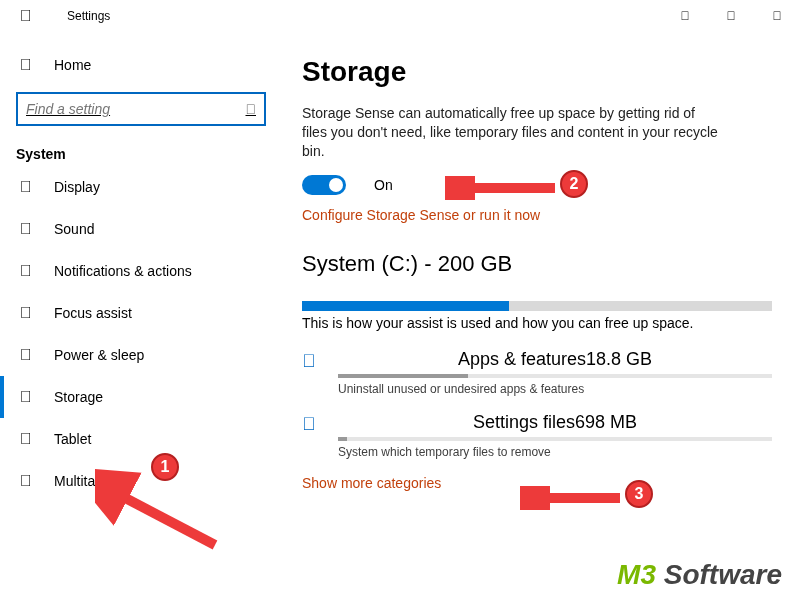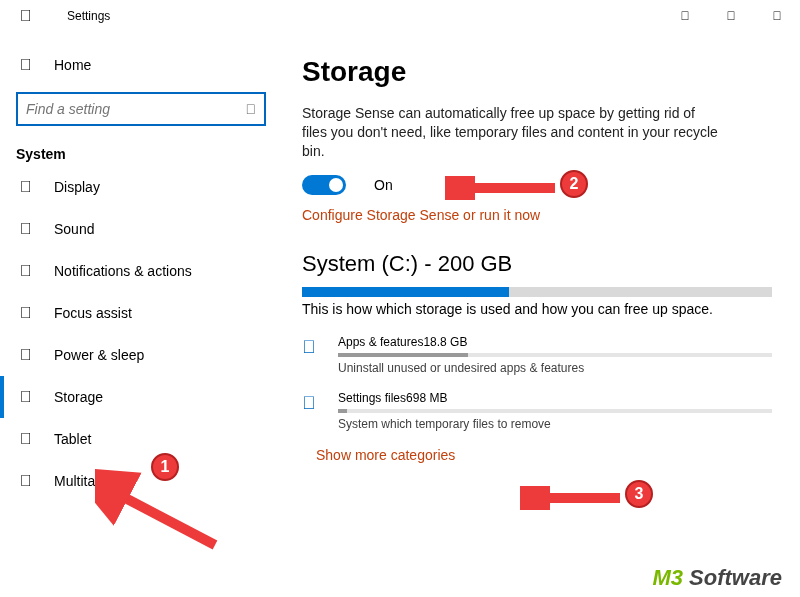--- a/index.html
+++ b/index.html
@@ -11,55 +11,55 @@
   .winctrl { margin-left: auto; display: flex; }
   .winbtn { width: 46px; height: 32px; display: flex; align-items: center; justify-content: center; font-size: 12px; font-family: "Segoe MDL2 Assets", sans-serif; }
 
   .body { display: flex; height: calc(100% - 32px); }
 
   
   .sidebar { width: 280px; padding-top: 12px; }
   .home-row, .nav-row { display: flex; align-items: center; height: 42px; padding-left: 16px; font-size: 14px; }
   .home-row .icn, .nav-row .icn { width: 20px; text-align: center; font-family: "Segoe MDL2 Assets", sans-serif; font-size: 16px; margin-right: 18px; }
   .search-row { padding: 6px 16px 10px 16px; }
-  .search-box { width: 250px; height: 34px; border: 2px solid #0067c0; display: flex; align-items: center; padding: 0 8px; }
+  .search-box { width: 250px; height: 34px; border: 2px solid #0067c0; display: flex; align-items: center; padding: 0 8px; text-decoration: underline; }
   .search-box input { border: none; outline: none; flex: 1; font-size: 14px; color: #666; font-style: italic; background: transparent; }
   .search-box .sicon { color: #666; font-family: "Segoe MDL2 Assets", sans-serif; font-size: 14px; }
   .group-title { font-weight: 600; font-size: 14px; padding: 10px 16px 4px 16px; }
   .nav-row.selected { position: relative; }
   .nav-row.selected::before { content: ""; position: absolute; left: 0; top: 0; bottom: 0; width: 4px; background: #0078d4; }
 
   
   .main { flex: 1; padding: 24px 28px 0 22px; overflow: hidden; }
   .h1 { font-size: 28px; font-weight: 600; margin-bottom: 16px; }
   .desc { font-size: 14px; color: #222; line-height: 1.35; margin-bottom: 14px; max-width: 420px; }
   .toggle-row { display: flex; align-items: center; margin-bottom: 12px; gap: 16px; }
   .toggle { width: 44px; height: 20px; border-radius: 10px; background: #0078d4; position: relative; }
   .toggle::after { content: ""; position: absolute; right: 3px; top: 3px; width: 14px; height: 14px; border-radius: 50%; background: #fff; }
   .toggle-label { margin-left: 12px; font-size: 14px; }
   .link { color: #c2410c; font-size: 14px; display: block; margin-bottom: 28px; }
-  .drive-h { font-size: 22px; font-weight: 400; margin-bottom: 10px; }
+  .drive-h { font-size: 22px; font-weight: 400; margin-bottom: 24px; }
   .bar { width: 100%; height: 10px; background: #d9d9d9; position: relative; margin-bottom: 4px; }
   .bar-used { position: absolute; left: 0; top: 0; bottom: 0; background: #0078d4; }
   .bar-meta { display: flex; justify-content: space-between; font-size: 13px; color: #767676; margin-bottom: 14px; }
   .howtext { font-size: 14px; margin-bottom: 18px; }
 
   .cat { display: flex; align-items: flex-start; margin-bottom: 16px; }
   .cat-icn { width: 22px; font-family: "Segoe MDL2 Assets", sans-serif; font-size: 18px; color: #0067c0; margin-right: 14px; margin-top: 2px; }
   .cat-body { flex: 1; }
-  .cat-head { display: flex; justify-content: flex-start; font-size: 12px; margin-bottom: 4px; }
+  .cat-head { display: flex; justify-content: center; font-size: 18px; margin-bottom: 4px; }
   .cat-bar { height: 4px; background: #e5e5e5; margin-bottom: 4px; }
   .cat-bar-used { height: 100%; background: #999; }
   .cat-sub { font-size: 12px; color: #404040; }
 
   
   .badge { position: absolute; width: 28px; height: 28px; border-radius: 50%; background: #ed3a3a; color: #fff; font-weight: bold; font-size: 16px; display: flex; align-items: center; justify-content: center; border: 2px solid #b52020; }
   .arrow { position: absolute; pointer-events: none; }
 
-  .watermark { position: absolute; right: 18px; bottom: 6px; font-size: 22px; font-weight: bold; font-style: italic; margin-top: 44px; }
+  .watermark { position: absolute; right: 18px; bottom: 6px; font-size: 28px; font-weight: bold; font-style: italic; margin-top: 44px; }
   .watermark .m3 { color: #7ab800; }
   .watermark .sw { color: #444; font-weight: 600; }
 </style>
 </head>
 <body>
 
 <div class="titlebar">
   <div class="back-btn"></div>
   <div class="title">Settings</div>
   <div class="winctrl">
@@ -124,21 +124,21 @@
     <div class="toggle-row">
       <div class="toggle"></div>
       <div class="toggle-label">On</div>
     </div>
     <a class="link">Configure Storage Sense or run it now</a>
 
     <div class="drive-h">System (C:) - 200 GB</div>
     <div class="bar">
       <div class="bar-used" id="drive-bar-used" style="width: 44%;"></div>
     </div>
-    <div class="howtext">This is how which storage is used and how you can free up space.</div>
+    <div class="howtext">This is how your assist is used and how you can free up space.</div>
 
     <div id="cat-list">
         <div class="cat">
           <div class="cat-icn"></div>
           <div class="cat-body">
             <div class="cat-head">
               <span>Apps &amp; features</span>
               <span>18.8 GB</span>
             </div>
             <div class="cat-bar">
@@ -155,21 +155,21 @@
               <span>698 MB</span>
             </div>
             <div class="cat-bar">
               <div class="cat-bar-used" style="width:2%"></div>
             </div>
             <div class="cat-sub">System which temporary files to remove</div>
           </div>
         </div>
       </div>
 
-    <a class="link" style="margin-top:4px;margin-left:14px;">Show more categories</a>
+    <a class="link" style="margin-top:4px;">Show more categories</a>
   </div>
 </div>
 
 <div class="badge" style="left:151px; top:453px;">1</div>
 <div class="badge" style="left:560px; top:170px;">2</div>
 <div class="badge" style="left:625px; top:480px;">3</div>
 
 <svg class="arrow" style="left:95px; top:465px;" width="130" height="90">
   <defs>
       <marker id="ah1" markerWidth="8" markerHeight="8" refX="2" refY="3" orient="auto">

